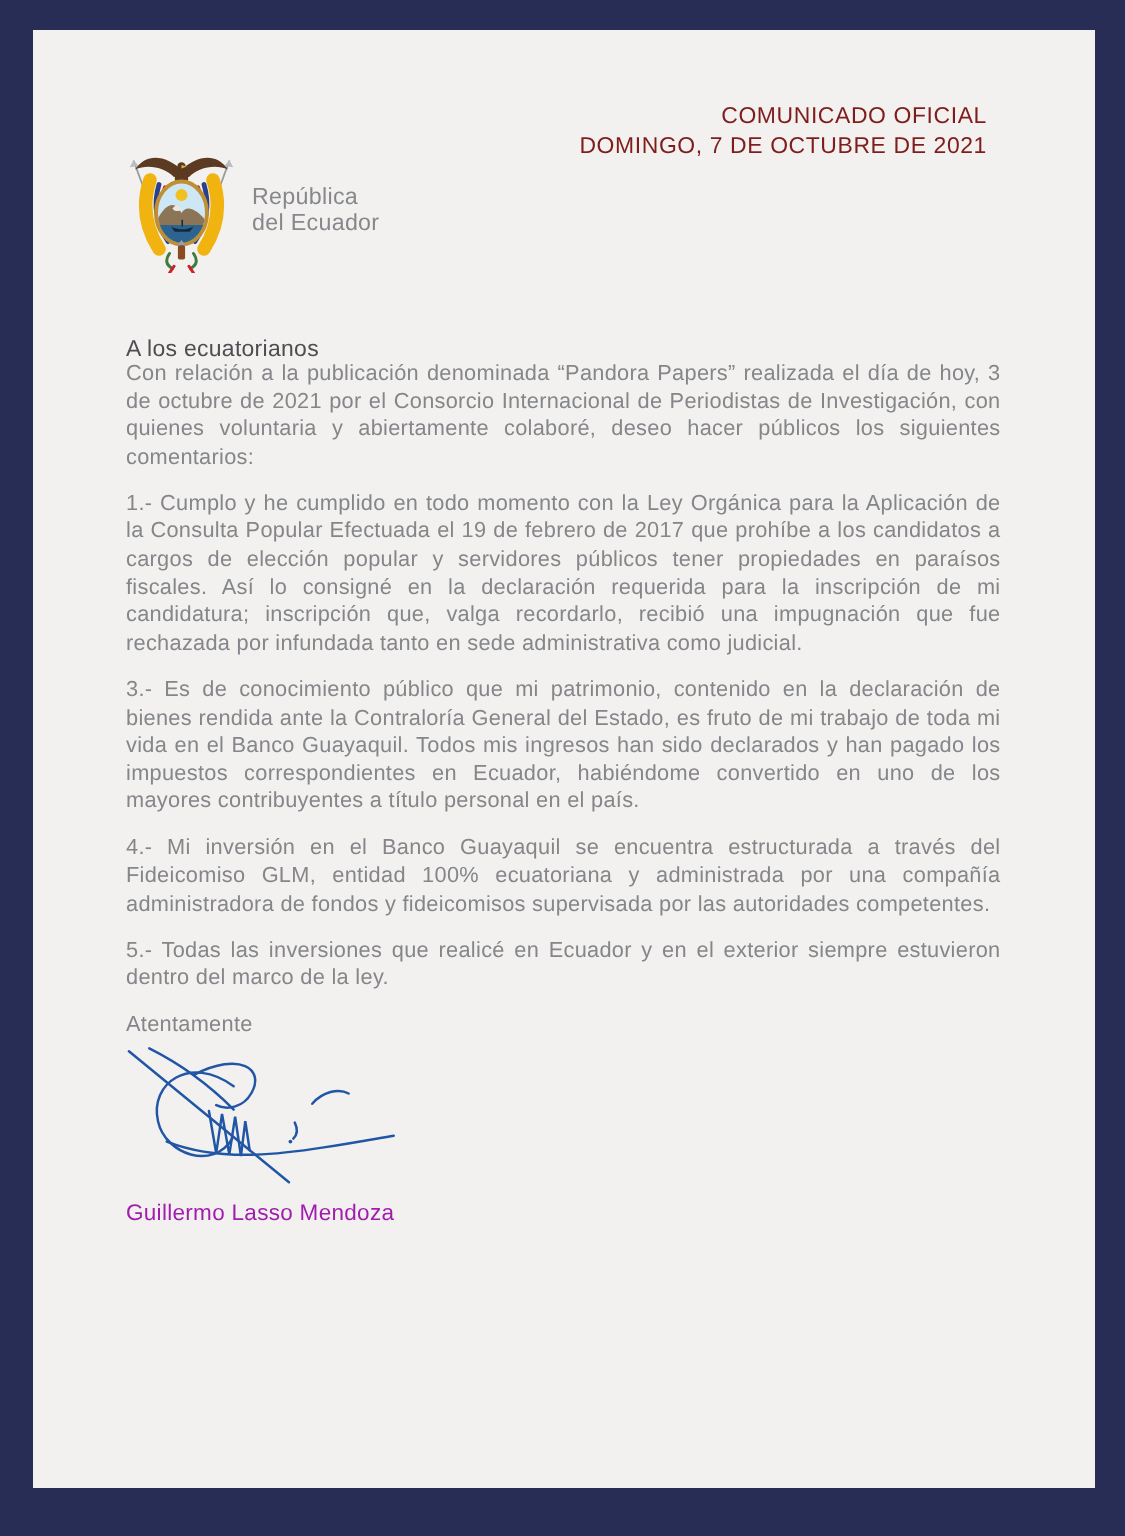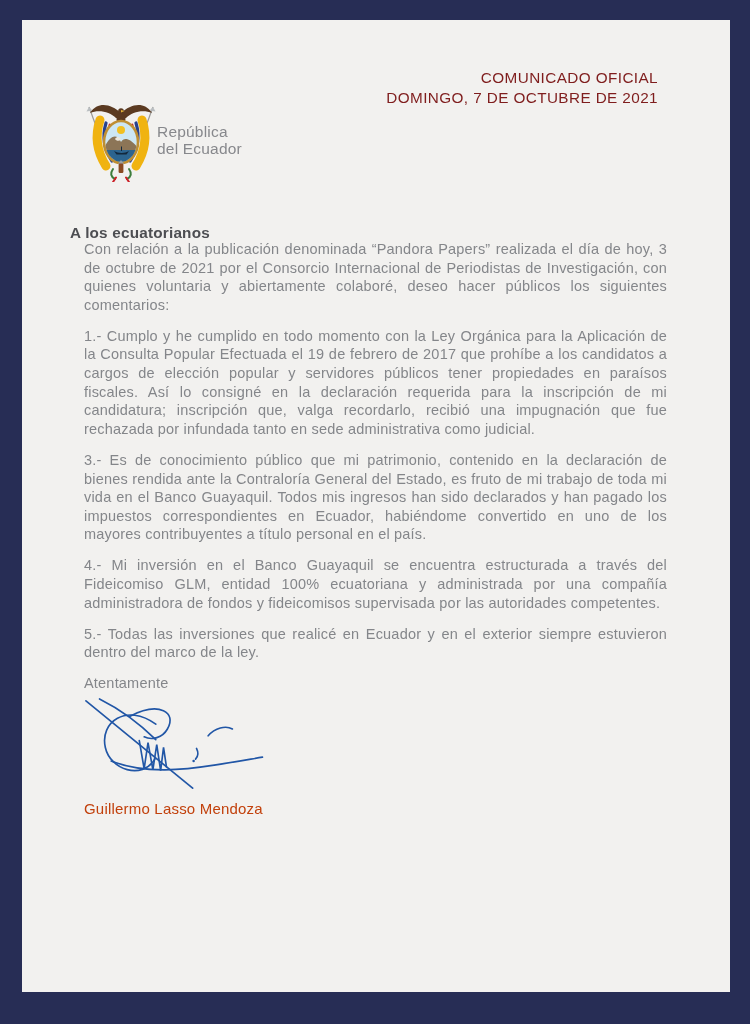--- a/index.html
+++ b/index.html
@@ -5,32 +5,32 @@
   html,body{margin:0;padding:0;background:#11142e;}
   .frame{position:relative;width:750px;height:1024px;background:#272d55;overflow:hidden;
          font-family:"Liberation Sans","DejaVu Sans",sans-serif;}
   .paper{position:absolute;left:22px;top:20px;right:20px;bottom:32px;background:#f2f1ef;}
 
   .header{position:absolute;top:48px;right:72px;text-align:right;
           color:#7f1d1d;font-size:15.3px;line-height:19.5px;letter-spacing:.4px;}
 
   .logo{position:absolute;left:63px;top:78px;display:flex;align-items:center;}
   .crest{width:72px;height:84px;display:block;}
-  .logo-text{color:#87888c;font-size:15.5px;line-height:17.5px;letter-spacing:.2px;}
+  .logo-text{margin-left:11px;color:#87888c;font-size:15.5px;line-height:17.5px;letter-spacing:.2px;}
 
-  .salutation{position:absolute;left:48px;top:204px;
-              font-weight:bold;font-size:15.3px;color:#4d4e52;letter-spacing:.2px;}
+  .salutation{position:absolute;left:62px;top:204px;
+              font-weight:normal;font-size:15.3px;color:#4d4e52;letter-spacing:.2px;}
 
   .body{position:absolute;left:62px;right:63px;top:220px;
         color:#84868a;font-size:14.5px;line-height:18.6px;letter-spacing:.2px;}
   .body p{margin:0 0 12.5px 0;text-align:justify;}
   .body p.closing{text-align:left;margin-bottom:3px;}
 
   .signature-svg{display:block;width:200px;height:97px;margin:4px 0 6px -3px;}
-  .signer{font-size:15px;color:#c2410c;letter-spacing:.2px;}
+  .signer{font-size:15px;color:#a21caf;letter-spacing:.2px;}
 </style>
 </head>
 <body>
 
 <div class="frame">
   <div class="paper">
 
     <div class="header">
       <div>COMUNICADO OFICIAL</div>
       <div>DOMINGO, 7 DE OCTUBRE DE 2021</div>

